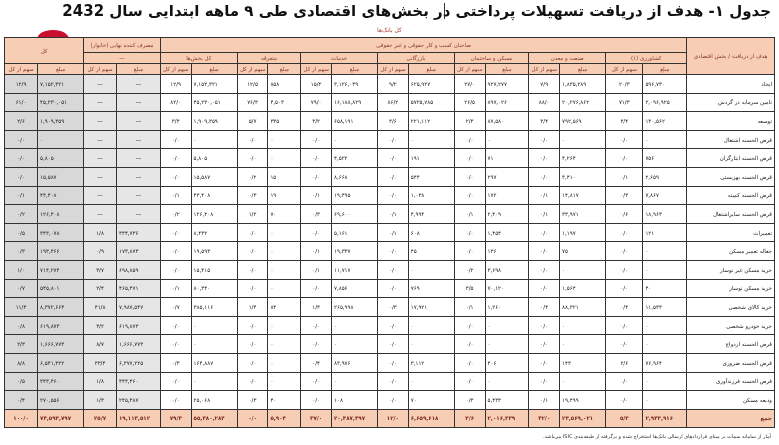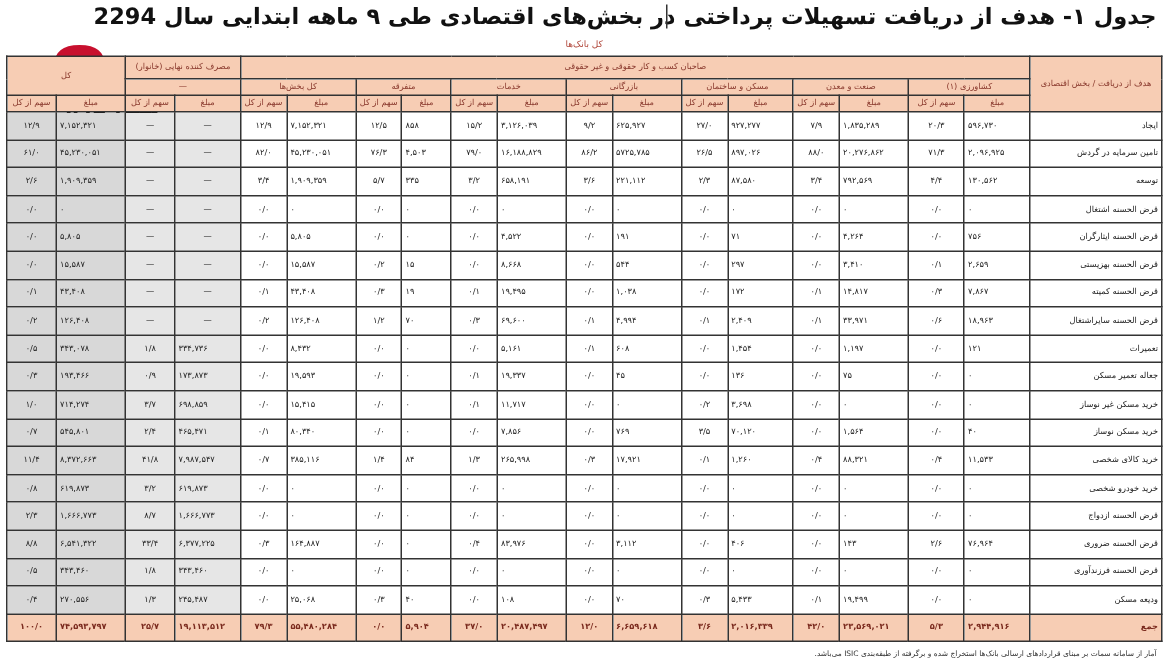--- a/index.html
+++ b/index.html
@@ -16,21 +16,21 @@
   td.label { text-align:right; font-size:6px; }
   td.hh { background:#d8d8d8; }
   td.hh2 { background:#e6e6e6; }
   tr.total td { background:#f7cdb4; color:#7a2a1e; font-weight:bold; }
   .footnote { position:absolute; top:433px; right:8px; font-size:5px; color:#333; direction:rtl; }
   .cursor { position:absolute; top:3px; left:444px; width:1px; height:16px; background:#333; }
 </style>
 </head>
 <body>
 
-<div class="title">جدول ۱- هدف از دریافت تسهیلات پرداختی در بخش‌های اقتصادی طی ۹ ماهه ابتدایی سال 2294</div>
+<div class="title">جدول ۱- هدف از دریافت تسهیلات پرداختی در بخش‌های اقتصادی طی ۹ ماهه ابتدایی سال 2432</div>
 <div class="cursor"></div>
 <div class="subtitle">کل بانک‌ها</div>
 
 <div class="logo">
   <svg width="50" height="50" viewBox="0 0 50 50">
     <path d="M8 44 L8 18 Q8 4 25 4 Q42 4 42 18 L42 44 L34 44 L34 20 Q34 12 25 12 Q16 12 16 20 L16 44 Z" fill="#c8102e"></path>
     <polyline points="2,30 14,30 19,20 25,40 31,24 36,30 48,30" fill="none" stroke="#fff" stroke-width="3"></polyline>
   </svg>
 </div>
 <div class="logo-text">نبض بازار</div>

